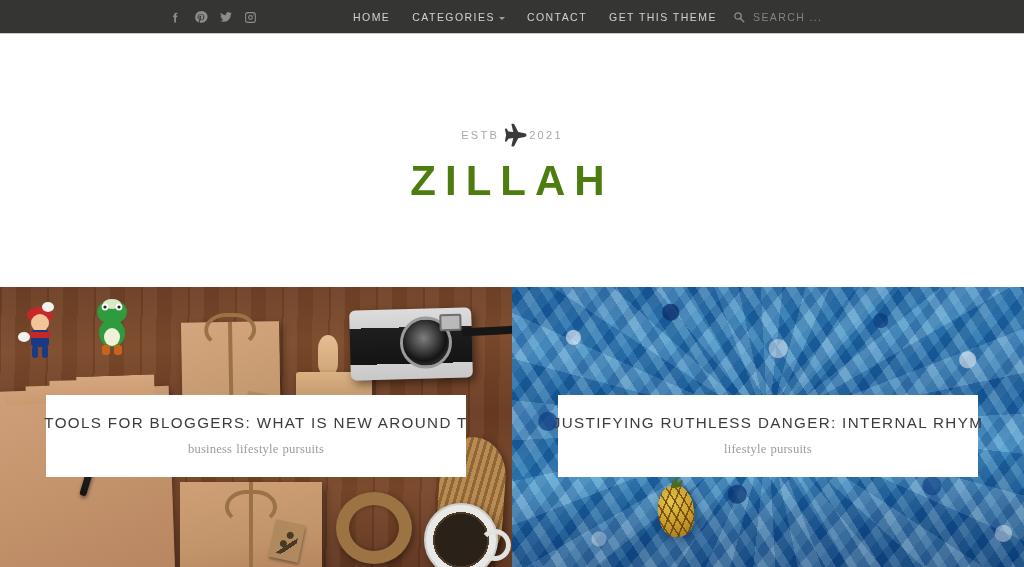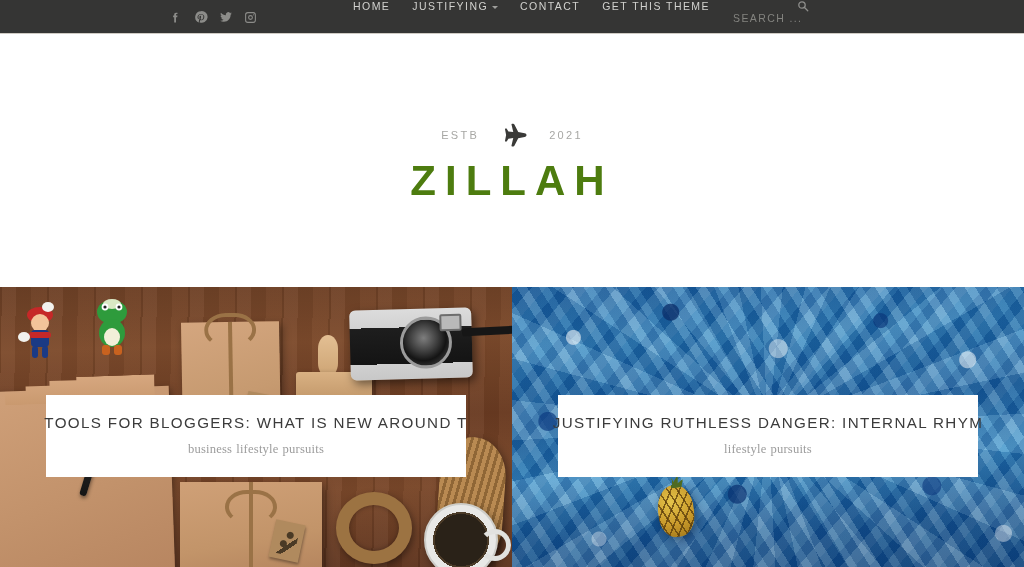--- a/index.html
+++ b/index.html
@@ -24,57 +24,57 @@
   }
   .social .s-ic {
     width: 15px; height: 15px;
     display: flex; align-items: center; justify-content: center;
     color: #8c8c89;
   }
   .social .s-ic svg { display: block; fill: #8c8c89; }
 
   .mainnav {
     position: absolute; left: 353px; top: 0; height: 34px;
-    display: flex; align-items: flex-start; gap: 22px;
+    display: flex; align-items: center; gap: 22px;
   }
   .mainnav a {
     color: #d2d2cf; font-size: 10.5px; letter-spacing: 1.45px;
     text-decoration: none; font-weight: 400; white-space: nowrap;
     display: flex; align-items: center; gap: 4px;
   }
   .caret {
     display: inline-block; width: 0; height: 0; position: relative; top: 1px;
     border-left: 3.2px solid transparent;
     border-right: 3.2px solid transparent;
     border-top: 3.6px solid #9e9e9b;
   }
 
   .searchbox {
     position: absolute; left: 733px; top: 0; height: 34px;
-    display: flex; align-items: center;  flex-direction: column;
+    display: flex; align-items: center; gap: 8px;
   }
   .searchbox .mag { width: 12px; height: 12px; }
   .searchbox .mag svg { display: block; }
   .searchbox .sfield {
     background: transparent; border: none; outline: none;
     color: #8d8d8a; font-family: "Liberation Sans", sans-serif;
     font-size: 10.5px; letter-spacing: 1.4px; width: 140px;
   }
   .searchbox .sfield::placeholder { color: #83837f; }
 
   
   .hero {
     width: 1024px; height: 253px; background: #fff;
     display: flex; flex-direction: column;
     align-items: center; justify-content: flex-start;
     padding-top: 84px;
   }
   .estb-row {
     display: flex; align-items: center; justify-content: center;
-    gap: 20px; height: 34px;
+    height: 34px;
   }
   .estb-row .estb-txt {
     font-size: 11px; letter-spacing: 2.3px; color: #a7a7a4; font-weight: 400;
   }
   .plane { width: 30px; height: 30px; display: block; }
   .brand {
     margin-top: 7px;
     font-size: 42px; font-weight: 700; letter-spacing: 9px;
     color: #4d7c0f; line-height: 1.05;
     font-family: "Liberation Sans", sans-serif;
@@ -329,21 +329,21 @@
           <path d="M7 2h10a5 5 0 015 5v10a5 5 0 01-5 5H7a5 5 0 01-5-5V7a5 5 0 015-5zm0 2a3 3 0 00-3 3v10a3 3 0 003 3h10a3 3 0 003-3V7a3 3 0 00-3-3H7zm5 3.5A4.5 4.5 0 1112 16.5 4.5 4.5 0 0112 7.5zm0 2A2.5 2.5 0 1014.5 12 2.5 2.5 0 0012 9.5zM17.8 6a1.1 1.1 0 11-1.1 1.1A1.1 1.1 0 0117.8 6z"></path>
         </svg>
     </span>
   </div>
 
   <nav class="mainnav">
     <a href="#">
         <span>HOME</span>
       </a>
     <a href="#">
-        <span>JUSTIFYING</span>
+        <span>CATEGORIES</span>
         <i class="caret"></i>
       </a>
     <a href="#">
         <span>CONTACT</span>
       </a>
     <a href="#">
         <span>GET THIS THEME</span>
       </a>
   </nav>
 

